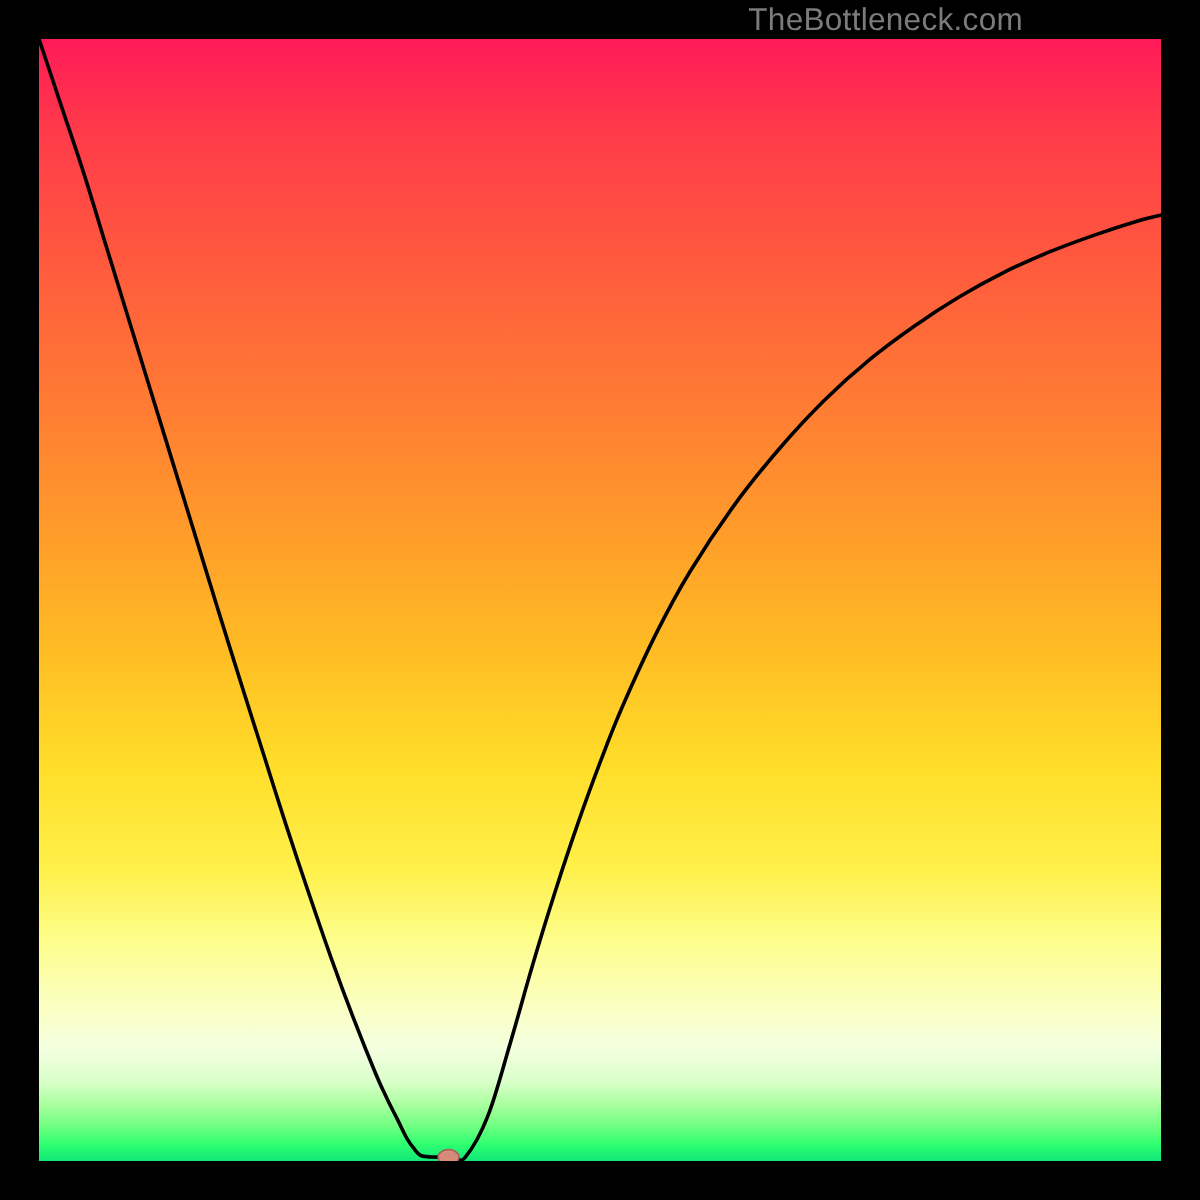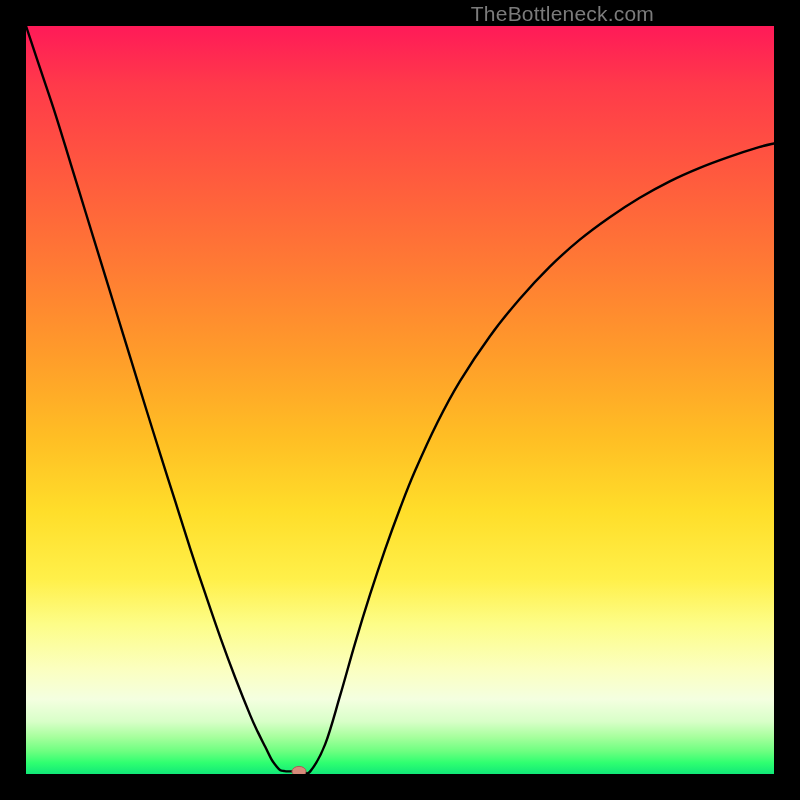--- a/index.html
+++ b/index.html
@@ -11,20 +11,21 @@
     overflow: hidden;
     font-family: Arial, Helvetica, sans-serif;
   }
   .frame {
     position: absolute;
     top: 0;
     left: 0;
     width: 664px;
     height: 800px;
     background: #000;
+    padding-left: 28px;
   }
   .plot-area {
     position: absolute;
     top: 26px;
     left: 26px;
     width: 748px;
     height: 748px;
     
     background: linear-gradient(to bottom,
       #ff1a58 0%,

